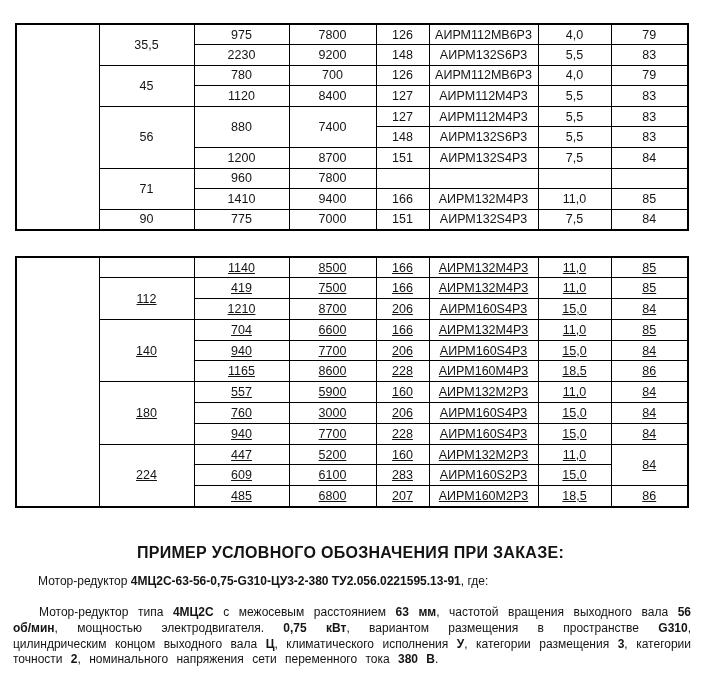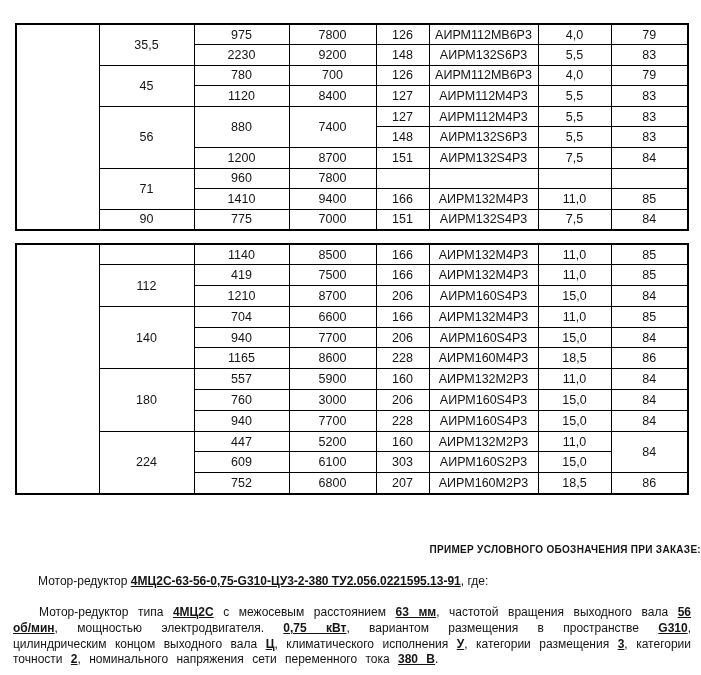--- a/index.html
+++ b/index.html
@@ -7,43 +7,43 @@
     width:701px;height:675px;background:#ffffff;position:relative;
     font-family:"Liberation Sans","DejaVu Sans",sans-serif;color:#141414;
     overflow:hidden;
   }
   .page{position:absolute;inset:0;}
   table.spec{
     position:absolute;left:15px;border-collapse:collapse;table-layout:fixed;
     border:2px solid #000;
   }
   #t1{top:23px;}
-  #t2{top:243px;}
+  #t2{top:256px;text-decoration:underline;}
   table.spec td{
     border:1px solid #000;text-align:center;vertical-align:middle;
     font-size:12.5px;padding:0;white-space:nowrap;overflow:hidden;
     color:#141414;
   }
   #t1 tr{height:20.6px;}
   #t2 tr{height:20.8px;}
   td.va-top{vertical-align:top;padding-top:3px;}
   .order-heading{
-    position:absolute;top:544px;left:0;width:701px;text-align:right;
-    font-weight:bold;font-size:10px;letter-spacing:0.3px;
+    position:absolute;top:544px;left:0;width:701px;text-align:center;
+    font-weight:bold;font-size:16px;letter-spacing:0.3px;
   }
   .designation{
     position:absolute;top:573px;left:12px;width:678px;margin:0;
     font-size:12px;line-height:16px;text-indent:26px;
   }
   .description{
     position:absolute;top:604px;left:12px;width:678px;margin:1px;
     font-size:12px;line-height:15.8px;text-align:justify;text-indent:26px;
     word-spacing:5px;
   }
-  b{font-weight:bold;text-decoration:underline;}
+  b{font-weight:bold;}
 </style>
 </head>
 <body>
 
 <div class="page">
 
   <table class="spec" id="t1">
     <colgroup>
       <col style="width:83px">
         <col style="width:95px">
@@ -236,26 +236,26 @@
           <td>447</td>
           <td>5200</td>
           <td>160</td>
           <td>АИРМ132М2Р3</td>
           <td>11,0</td>
           <td rowspan="2">84</td>
         </tr>
         <tr>
           <td>609</td>
           <td>6100</td>
-          <td>303</td>
+          <td>283</td>
           <td>АИРМ160S2Р3</td>
           <td>15,0</td>
         </tr>
         <tr>
-          <td>752</td>
+          <td>485</td>
           <td>6800</td>
           <td>207</td>
           <td>АИРМ160М2Р3</td>
           <td>18,5</td>
           <td>86</td>
         </tr>
       </tbody>
   </table>
 
   <div class="order-heading">ПРИМЕР УСЛОВНОГО ОБОЗНАЧЕНИЯ ПРИ ЗАКАЗЕ:</div>

